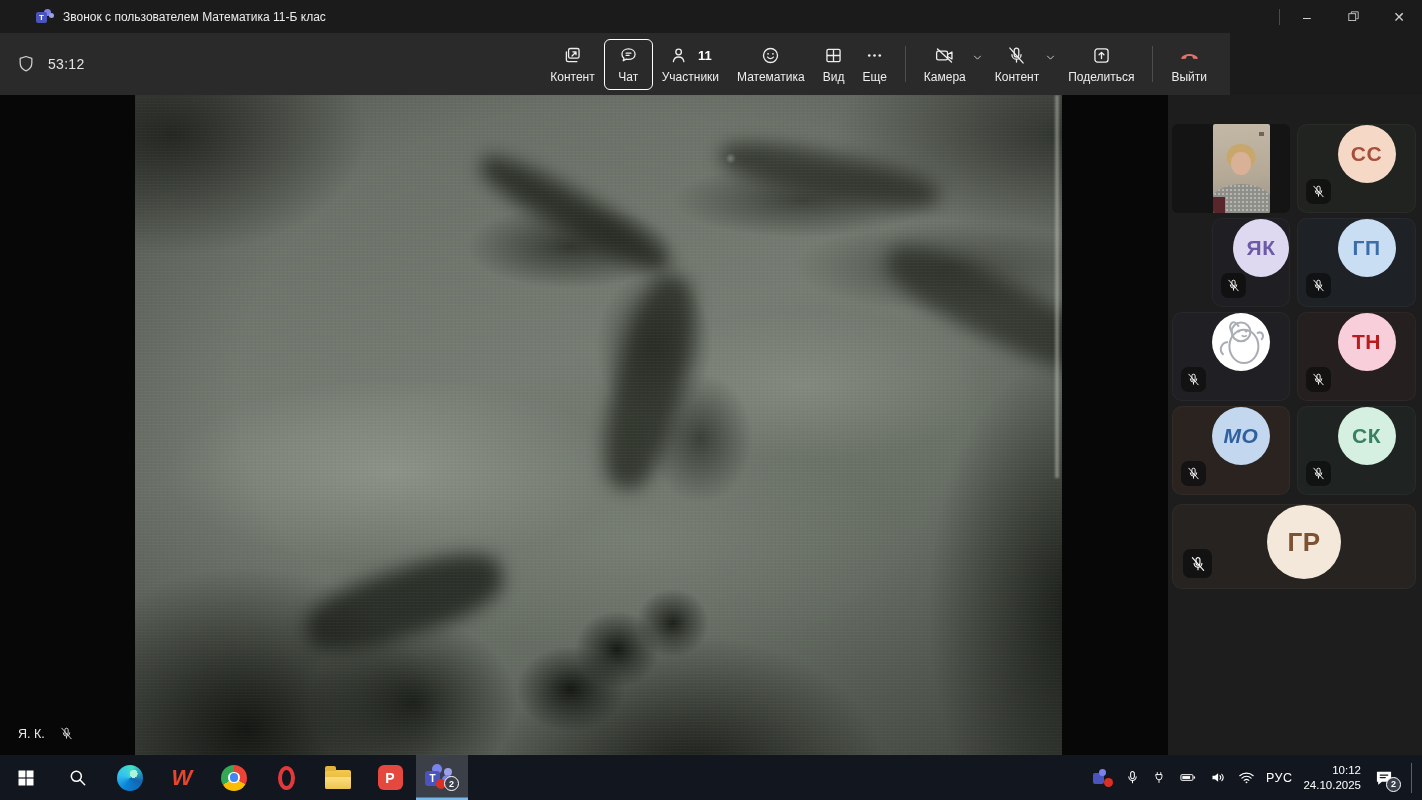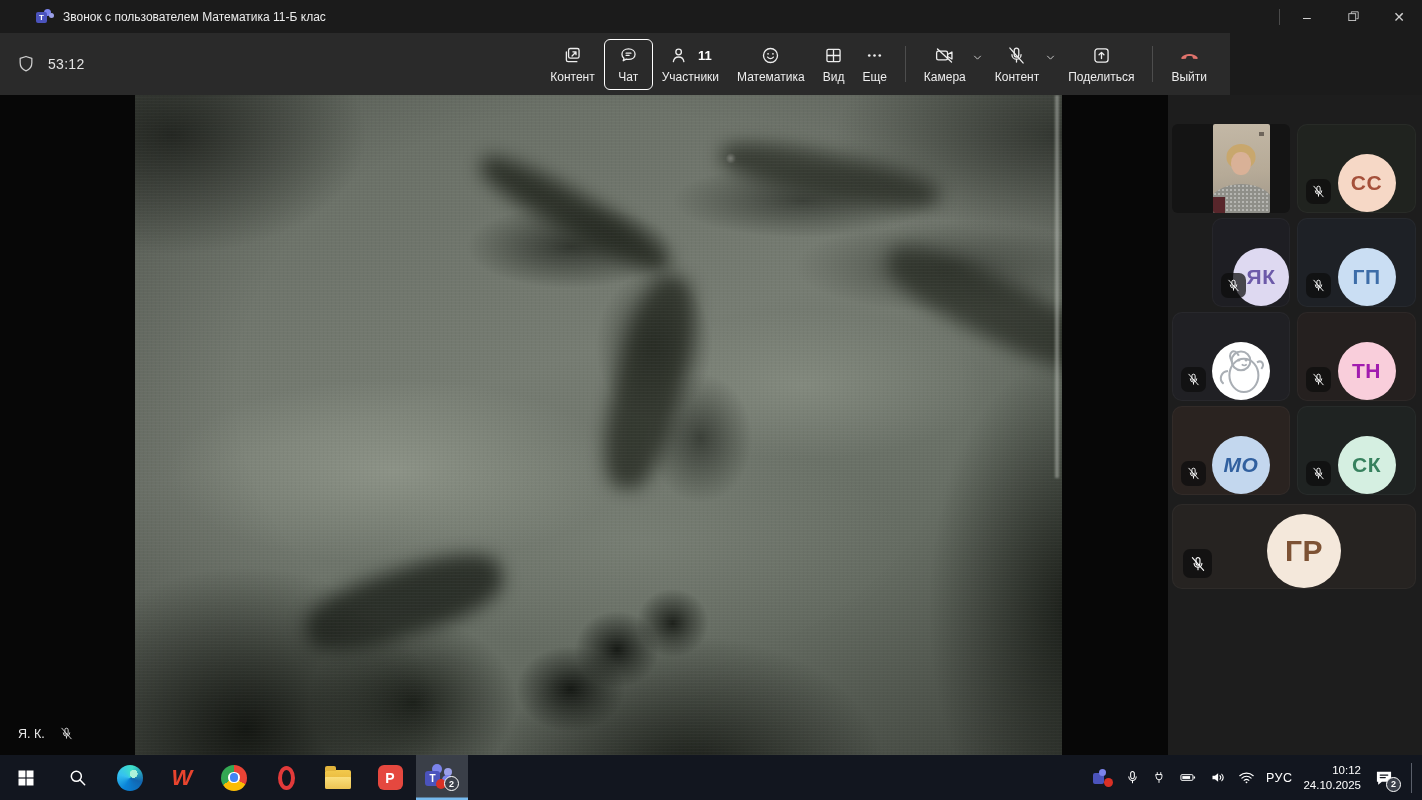--- a/index.html
+++ b/index.html
@@ -81,27 +81,27 @@
     background:rgba(200,205,195,.45); filter:blur(1px); }
   #stagelabel { position:absolute; left:18px; bottom:14px; display:flex; align-items:center; gap:14px;
     color:#e8e8e8; font-size:12.5px; z-index:5; }
   #stagelabel svg { width:15px; height:15px; color:#e0e0e0; }
 
   
   #sidebar { position:absolute; left:1168px; top:95px; width:254px; height:660px; background:#1d1d1d; }
   #tiles { position:absolute; left:4px; top:29px; width:246px; display:grid;
            grid-template-columns:118px 119px; grid-template-rows:repeat(5,89px) 127px; gap:5px 7px; }
   .tile { position:relative; border-radius:10px; background:#232323;
-          display:flex; align-items:flex-end; justify-content:center; overflow:hidden;
+          display:flex; align-items:flex-start; justify-content:center; overflow:hidden;
           border:1px solid rgba(255,255,255,.04);padding-left:20px; }
   .tile.teacher { background:#141414; border:none; border-radius:6px; }
   .tile.wide { grid-column:1 / 3; margin-top:4px; }
   .avatar { width:58px; height:58px; border-radius:50%; display:flex; align-items:center; justify-content:center;
             font-weight:bold; font-size:21px; letter-spacing:.5px; }
-  .tile.wide .avatar { width:74px; height:74px; font-size:30px; }
+  .tile.wide .avatar { width:74px; height:74px; font-size:26px; }
   .avatar.sketch { background:#fff; }
   .avatar.sketch svg { width:58px; height:58px; }
   .micbadge { position:absolute; left:8px; bottom:8px; width:25px; height:25px;
               background:rgba(12,12,12,.72); border-radius:7px;
               display:flex; align-items:center; justify-content:center; color:#fff; }
   .micbadge svg { width:15px; height:15px; }
   .tile.wide .micbadge { left:10px; bottom:10px; width:29px; height:29px; }
   .tile.wide .micbadge svg { width:18px; height:18px; }
 
   
@@ -448,21 +448,21 @@
               <use href="#ic-bunny"></use>
             </svg>
         </div>
         <div class="micbadge">
             <svg>
               <use href="#ic-mic-off"></use>
             </svg>
           </div>
       </div>
       <div class="tile" style="background: rgb(37, 32, 31);">
-        <div class="avatar" style="background: rgb(249, 206, 219); color: #a21caf;">ТН</div>
+        <div class="avatar" style="background: rgb(249, 206, 219); color: #b91c1c;">ТН</div>
         <div class="micbadge">
             <svg>
               <use href="#ic-mic-off"></use>
             </svg>
           </div>
       </div>
       <div class="tile" style="background: rgb(42, 35, 32); font-style: italic;">
         <div class="avatar" style="background: rgb(195, 215, 238); color: rgb(49, 96, 159);">МО</div>
         <div class="micbadge">
             <svg>

